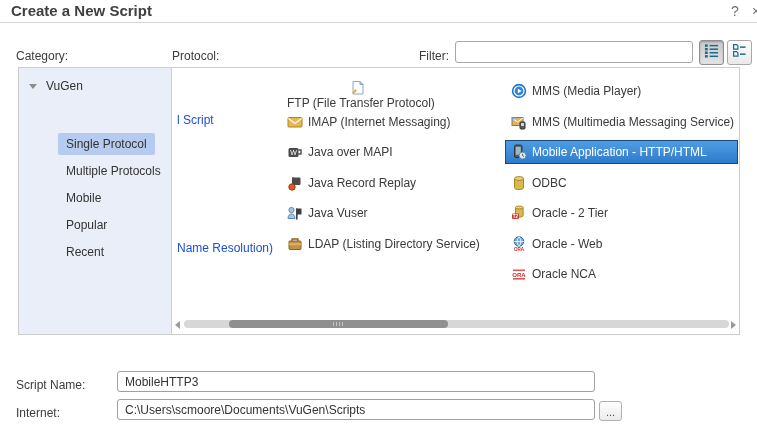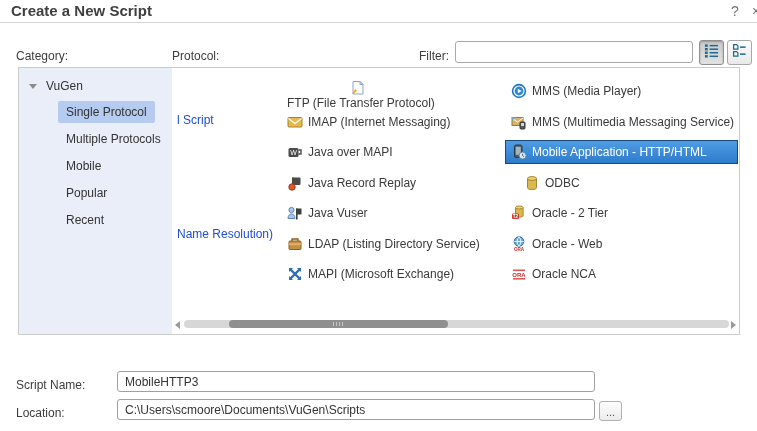--- a/index.html
+++ b/index.html
@@ -17,29 +17,29 @@
   .lbl-protocol{left:172px;top:49px;}
   .lbl-filter{left:419px;top:49px;}
   .filter-input{left:455px;top:41px;width:228px;height:18px;border:1px solid #a8a8a8;border-radius:3px;
        font-size:12px;padding:1px 4px;outline:none;}
   .viewbtn{width:23px;height:23px;border-radius:3px;display:flex;align-items:center;justify-content:center;cursor:pointer;}
   .btn-list{left:699px;top:40px;background:linear-gradient(#c9c9c9,#e2e2e2);border:1px solid #8f8f8f;
        box-shadow:inset 0 1px 2px rgba(0,0,0,.25);}
   .btn-tree{left:727px;top:40px;background:linear-gradient(#fdfdfd,#e9e9e9);border:1px solid #a8a8a8;}
   
   .protocols{left:18px;top:67px;width:720px;height:266px;border:1px solid #cccccc;background:#fff;}
-  .tree-panel{left:0;top:0;width:152px;height:266px;background:#e9eef8;border-right:1px solid #c8cfdc;padding-left:24px;}
+  .tree-panel{left:0;top:0;width:152px;height:266px;background:#e9eef8;border-right:1px solid #c8cfdc;}
   .tree-root{left:10px;top:8px;height:20px;display:flex;align-items:center;font-size:12px;color:#333;cursor:pointer;}
   .tree-caret{width:0;height:0;border-left:4px solid transparent;border-right:4px solid transparent;
        border-top:5px solid #8c8c8c;margin-right:9px;}
   .tree-items{left:39px;top:33px;}
   .tree-item{font-size:12px;color:#333;padding:4px 8px;margin-bottom:5px;border-radius:2px;
        white-space:nowrap;cursor:pointer;display:inline-block;clear:both;float:left;}
   .tree-item.selected{background:#b6cbf0;}
-  .tree-items{display:flex;flex-direction:column;align-items:flex-start;}
+  .tree-items{display:flex;flex-direction:column;align-items:flex-start;margin-top:32px;}
   
   .list-viewport{left:153px;top:0;width:566px;height:266px;overflow:hidden;background:#fff;}
   .proto-row{position:absolute;height:22px;display:flex;align-items:center;font-size:12px;color:#3a3a3a;
        white-space:nowrap;padding:0 5px;cursor:pointer;border:1px solid transparent;}
   .proto-row .picon{width:16px;height:16px;margin-right:5px;display:inline-flex;align-items:center;justify-content:center;}
   .proto-row.selected{background:linear-gradient(#4f9de4,#2d7ccc);border:1px solid #174a7c;color:#fff;width:221px;}
   .frag{position:absolute;font-size:12px;color:#1d4ed8;white-space:nowrap;}
   
   .hscroll-track{left:165px;top:252px;width:545px;height:8px;background:#d7d7d7;border-radius:4px;}
   .hscroll-thumb{left:45px;top:0;width:219px;height:8px;background:#8f8f8f;border-radius:4px;cursor:pointer;}
@@ -112,21 +112,21 @@
     <div class="abs tree-items">
         <div class="tree-item selected">Single Protocol</div>
         <div class="tree-item">Multiple Protocols</div>
         <div class="tree-item">Mobile</div>
         <div class="tree-item">Popular</div>
         <div class="tree-item">Recent</div>
       </div>
   </div>
   <div class="abs list-viewport">
       <div class="frag" style="left: 5px; top: 44.5px;">l Script</div>
-      <div class="frag" style="left: 5px; top: 159px;">Name Resolution)</div>
+      <div class="frag" style="left: 5px; top: 173px;">Name Resolution)</div>
       <div class="proto-row" style="left: 109px; top: 11px; flex-direction: column;">
         <span class="picon">
           <svg width="16" height="16" viewBox="0 0 16 16">
             <path d="M3 1.5h7l3 3V14H3z" fill="#fdfdfd" stroke="#8aa8c0"></path>
             <path d="M10 1.5v3h3z" fill="#cfe0ee" stroke="#8aa8c0"></path>
             <path d="M2 13.5l3.2-4.6 1.8 1.8-3.4 3.4z" fill="#f0a648"></path>
           </svg>
         </span>
         <span>FTP (File Transfer Protocol)</span>
       </div>
@@ -172,29 +172,20 @@
       </div>
       <div class="proto-row" style="left: 109px; top: 163.5px;">
         <span class="picon">
           <svg width="16" height="16" viewBox="0 0 16 16">
             <path d="M5 5V3h6v2" stroke="#8a5f1f" fill="none" stroke-width="1.3"></path>
             <rect x="2" y="5" width="12" height="8.5" rx="1" fill="#c49044" stroke="#8a5f1f"></rect>
             <rect x="2" y="7.2" width="12" height="2" fill="#dbb26a"></rect>
           </svg>
         </span>
         <span>LDAP (Listing Directory Service)</span>
-      </div>
-      <div class="proto-row" style="left: 109px; top: 194px;">
-        <span class="picon">
-          <svg width="16" height="16" viewBox="0 0 16 16">
-            <path d="M3.5 3.5L12.5 12.5M12.5 3.5L3.5 12.5" stroke="#2e6db5" stroke-width="2.4"></path>
-            <path d="M2 2h4L2 6zM14 2v4l-4-4zM2 14v-4l4 4zM14 14h-4l4-4z" fill="#2e6db5"></path>
-          </svg>
-        </span>
-        <span>MAPI (Microsoft Exchange)</span>
       </div>
       <div class="proto-row" style="left: 333px; top: 11px;">
         <span class="picon">
           <svg width="16" height="16" viewBox="0 0 16 16">
             <circle cx="8" cy="8" r="6.4" fill="#fff" stroke="#1b76c8" stroke-width="1.6"></circle>
             <circle cx="8" cy="8" r="4.4" fill="#2e86d4"></circle>
             <path d="M6.8 5.7l3.9 2.3-3.9 2.3z" fill="#fff"></path>
           </svg>
         </span>
         <span>MMS (Media Player)</span>
@@ -215,21 +206,21 @@
         <span class="picon">
           <svg width="16" height="16" viewBox="0 0 16 16">
             <rect x="3.5" y="1" width="7.5" height="12.5" rx="1.5" fill="#4e5b66" stroke="#2e3740"></rect>
             <rect x="4.7" y="2.8" width="5.1" height="8" fill="#9fb6c4"></rect>
             <circle cx="11.6" cy="11.6" r="3.5" fill="#dce9f2" stroke="#5e8aa8"></circle>
             <path d="M11.6 9.8v1.9l1.4.9" stroke="#3a6a8a" fill="none"></path>
           </svg>
         </span>
         <span>Mobile Application - HTTP/HTML</span>
       </div>
-      <div class="proto-row" style="left: 346px; top: 102.5px; text-align: right;">
+      <div class="proto-row" style="left: 333px; top: 102.5px; text-align: right;">
         <span class="picon">
           <svg width="16" height="16" viewBox="0 0 16 16">
             <path d="M3.5 3.5v9.2c0 1.1 2 1.9 4.5 1.9s4.5-.8 4.5-1.9V3.5" fill="#d9b84f" stroke="#a8862e"></path>
             <ellipse cx="8" cy="3.5" rx="4.5" ry="1.9" fill="#edd27a" stroke="#a8862e"></ellipse>
           </svg>
         </span>
         <span>ODBC</span>
       </div>
       <div class="proto-row" style="left: 333px; top: 133px;">
         <span class="picon">
@@ -268,15 +259,15 @@
     <div class="abs hscroll-thumb">
       <span class="grip"></span>
     </div>
   </div>
   <div class="abs scroll-arrow arrow-left"></div>
   <div class="abs scroll-arrow arrow-right"></div>
 </div>
 
 <div class="abs lbl lbl-scriptname">Script Name:</div>
 <input class="abs form-input in-scriptname" value="MobileHTTP3" style="">
-<div class="abs lbl lbl-location">Location:</div>
+<div class="abs lbl lbl-location">Internet:</div>
 <input class="abs form-input in-location" value="C:\Users\scmoore\Documents\VuGen\Scripts" style="">
 <div class="abs browse-btn">...</div>
 
 </body></html>

